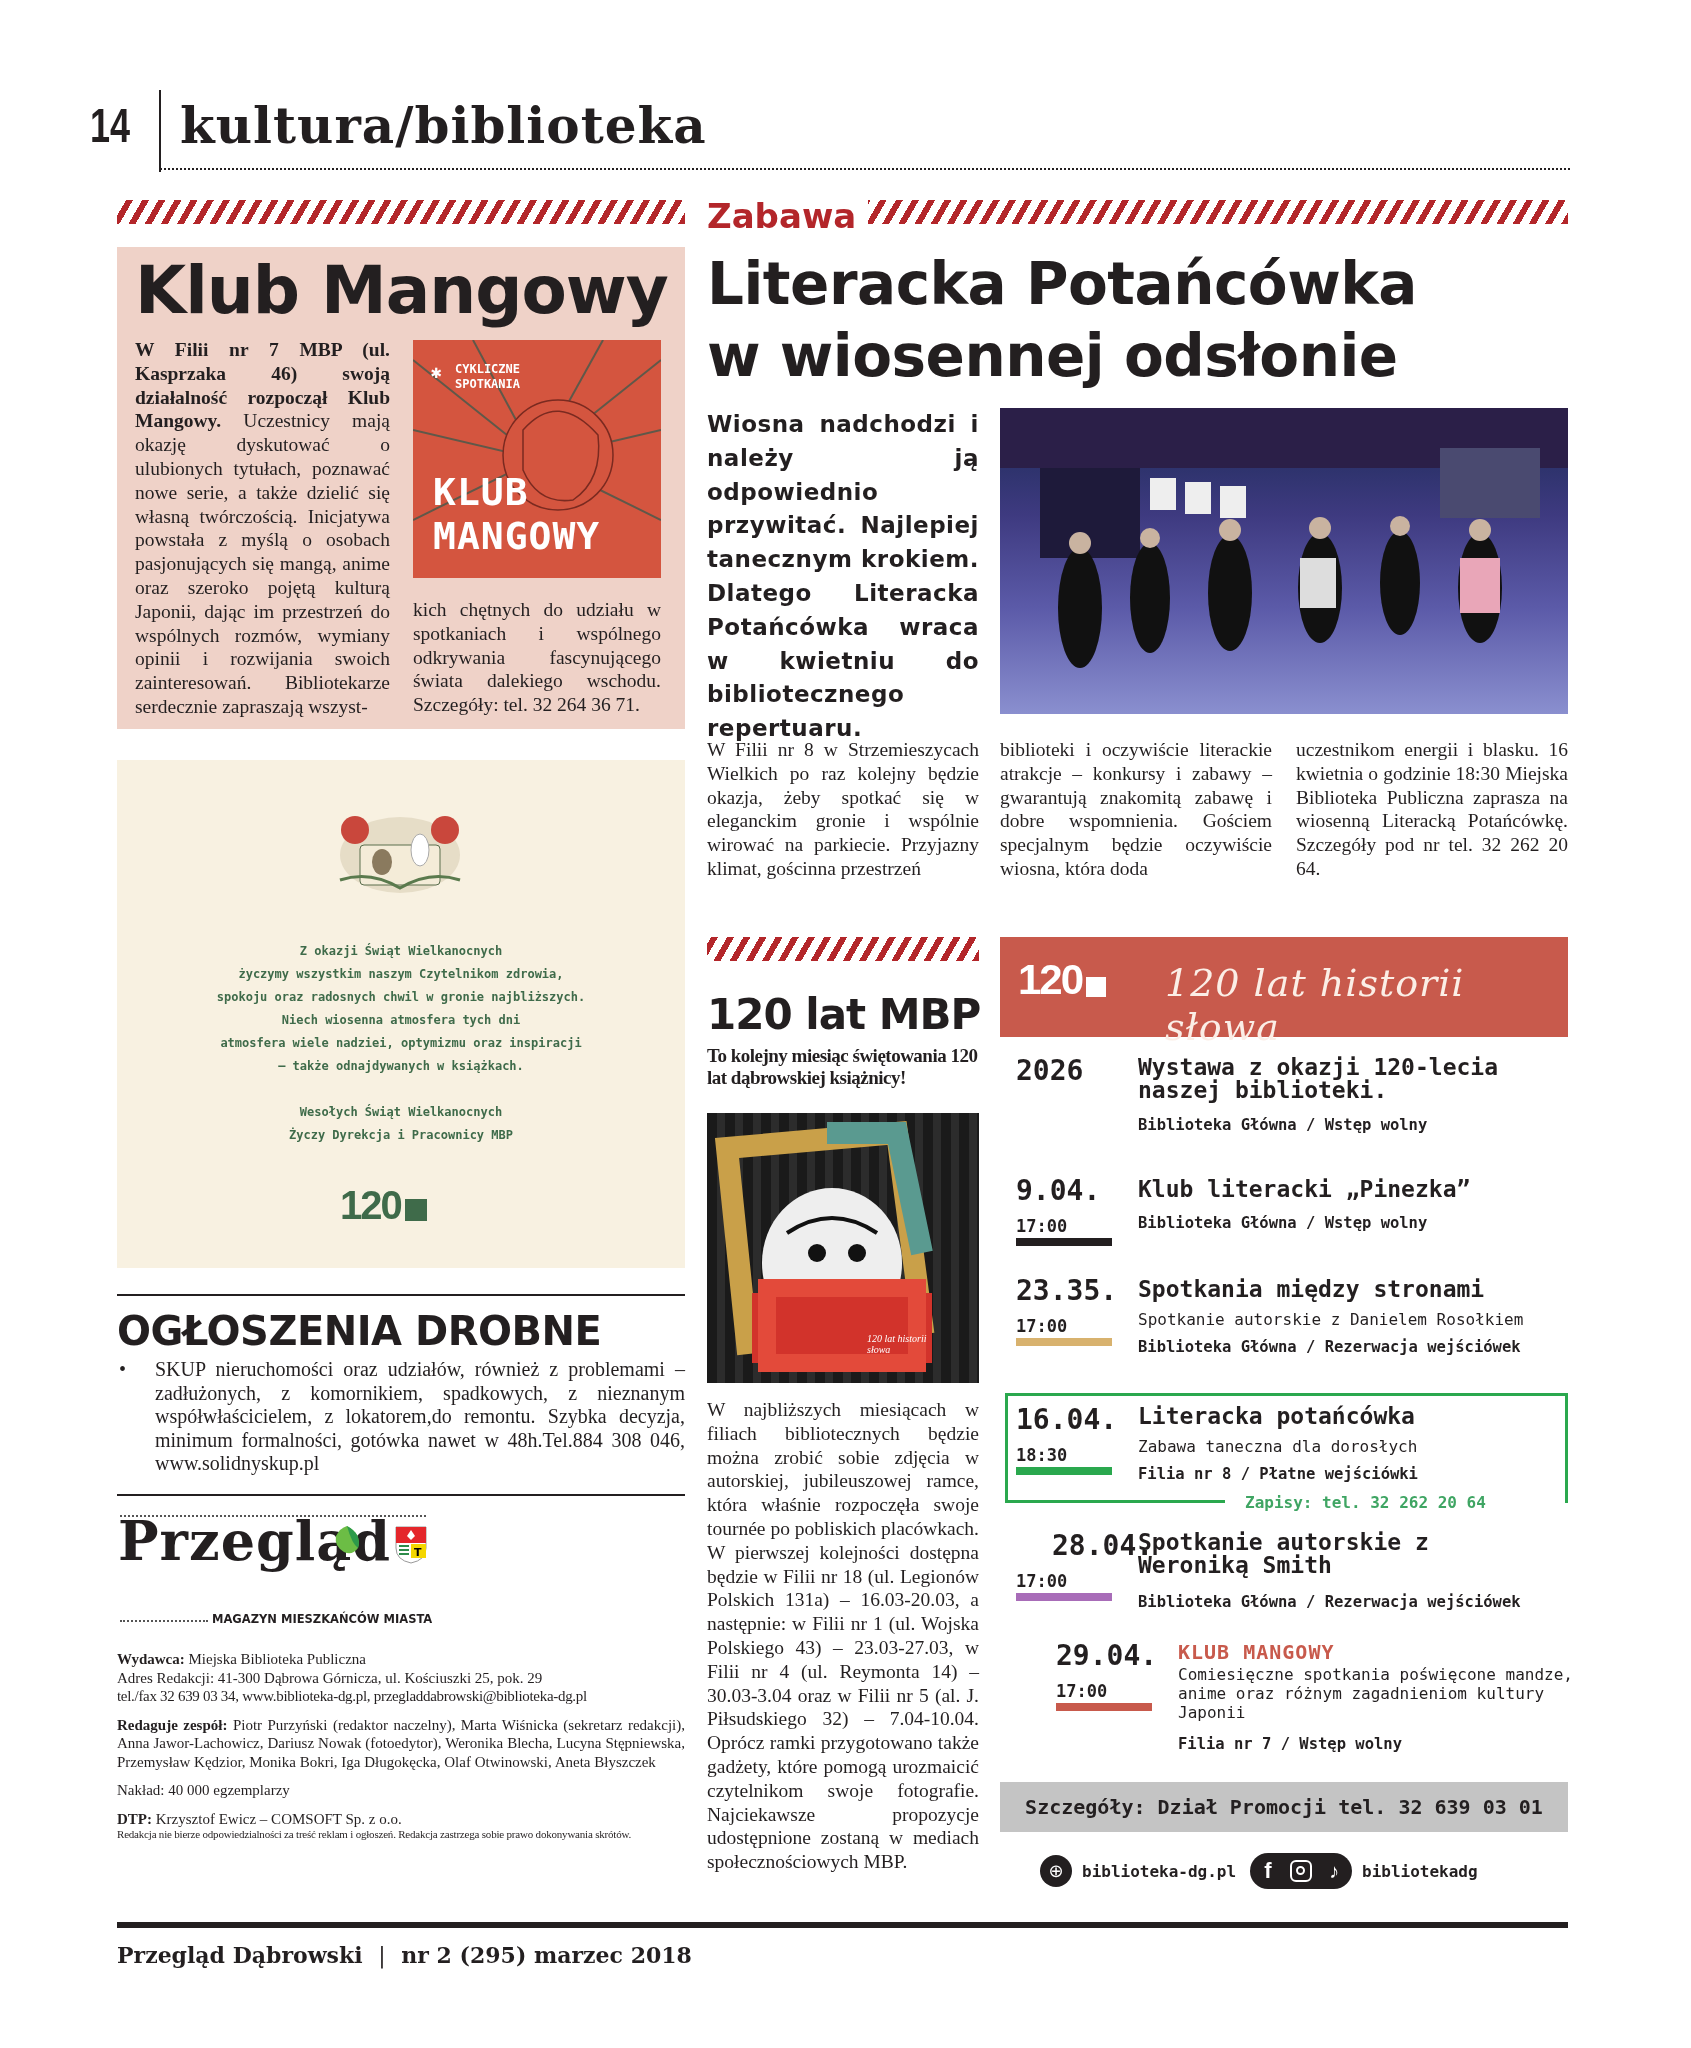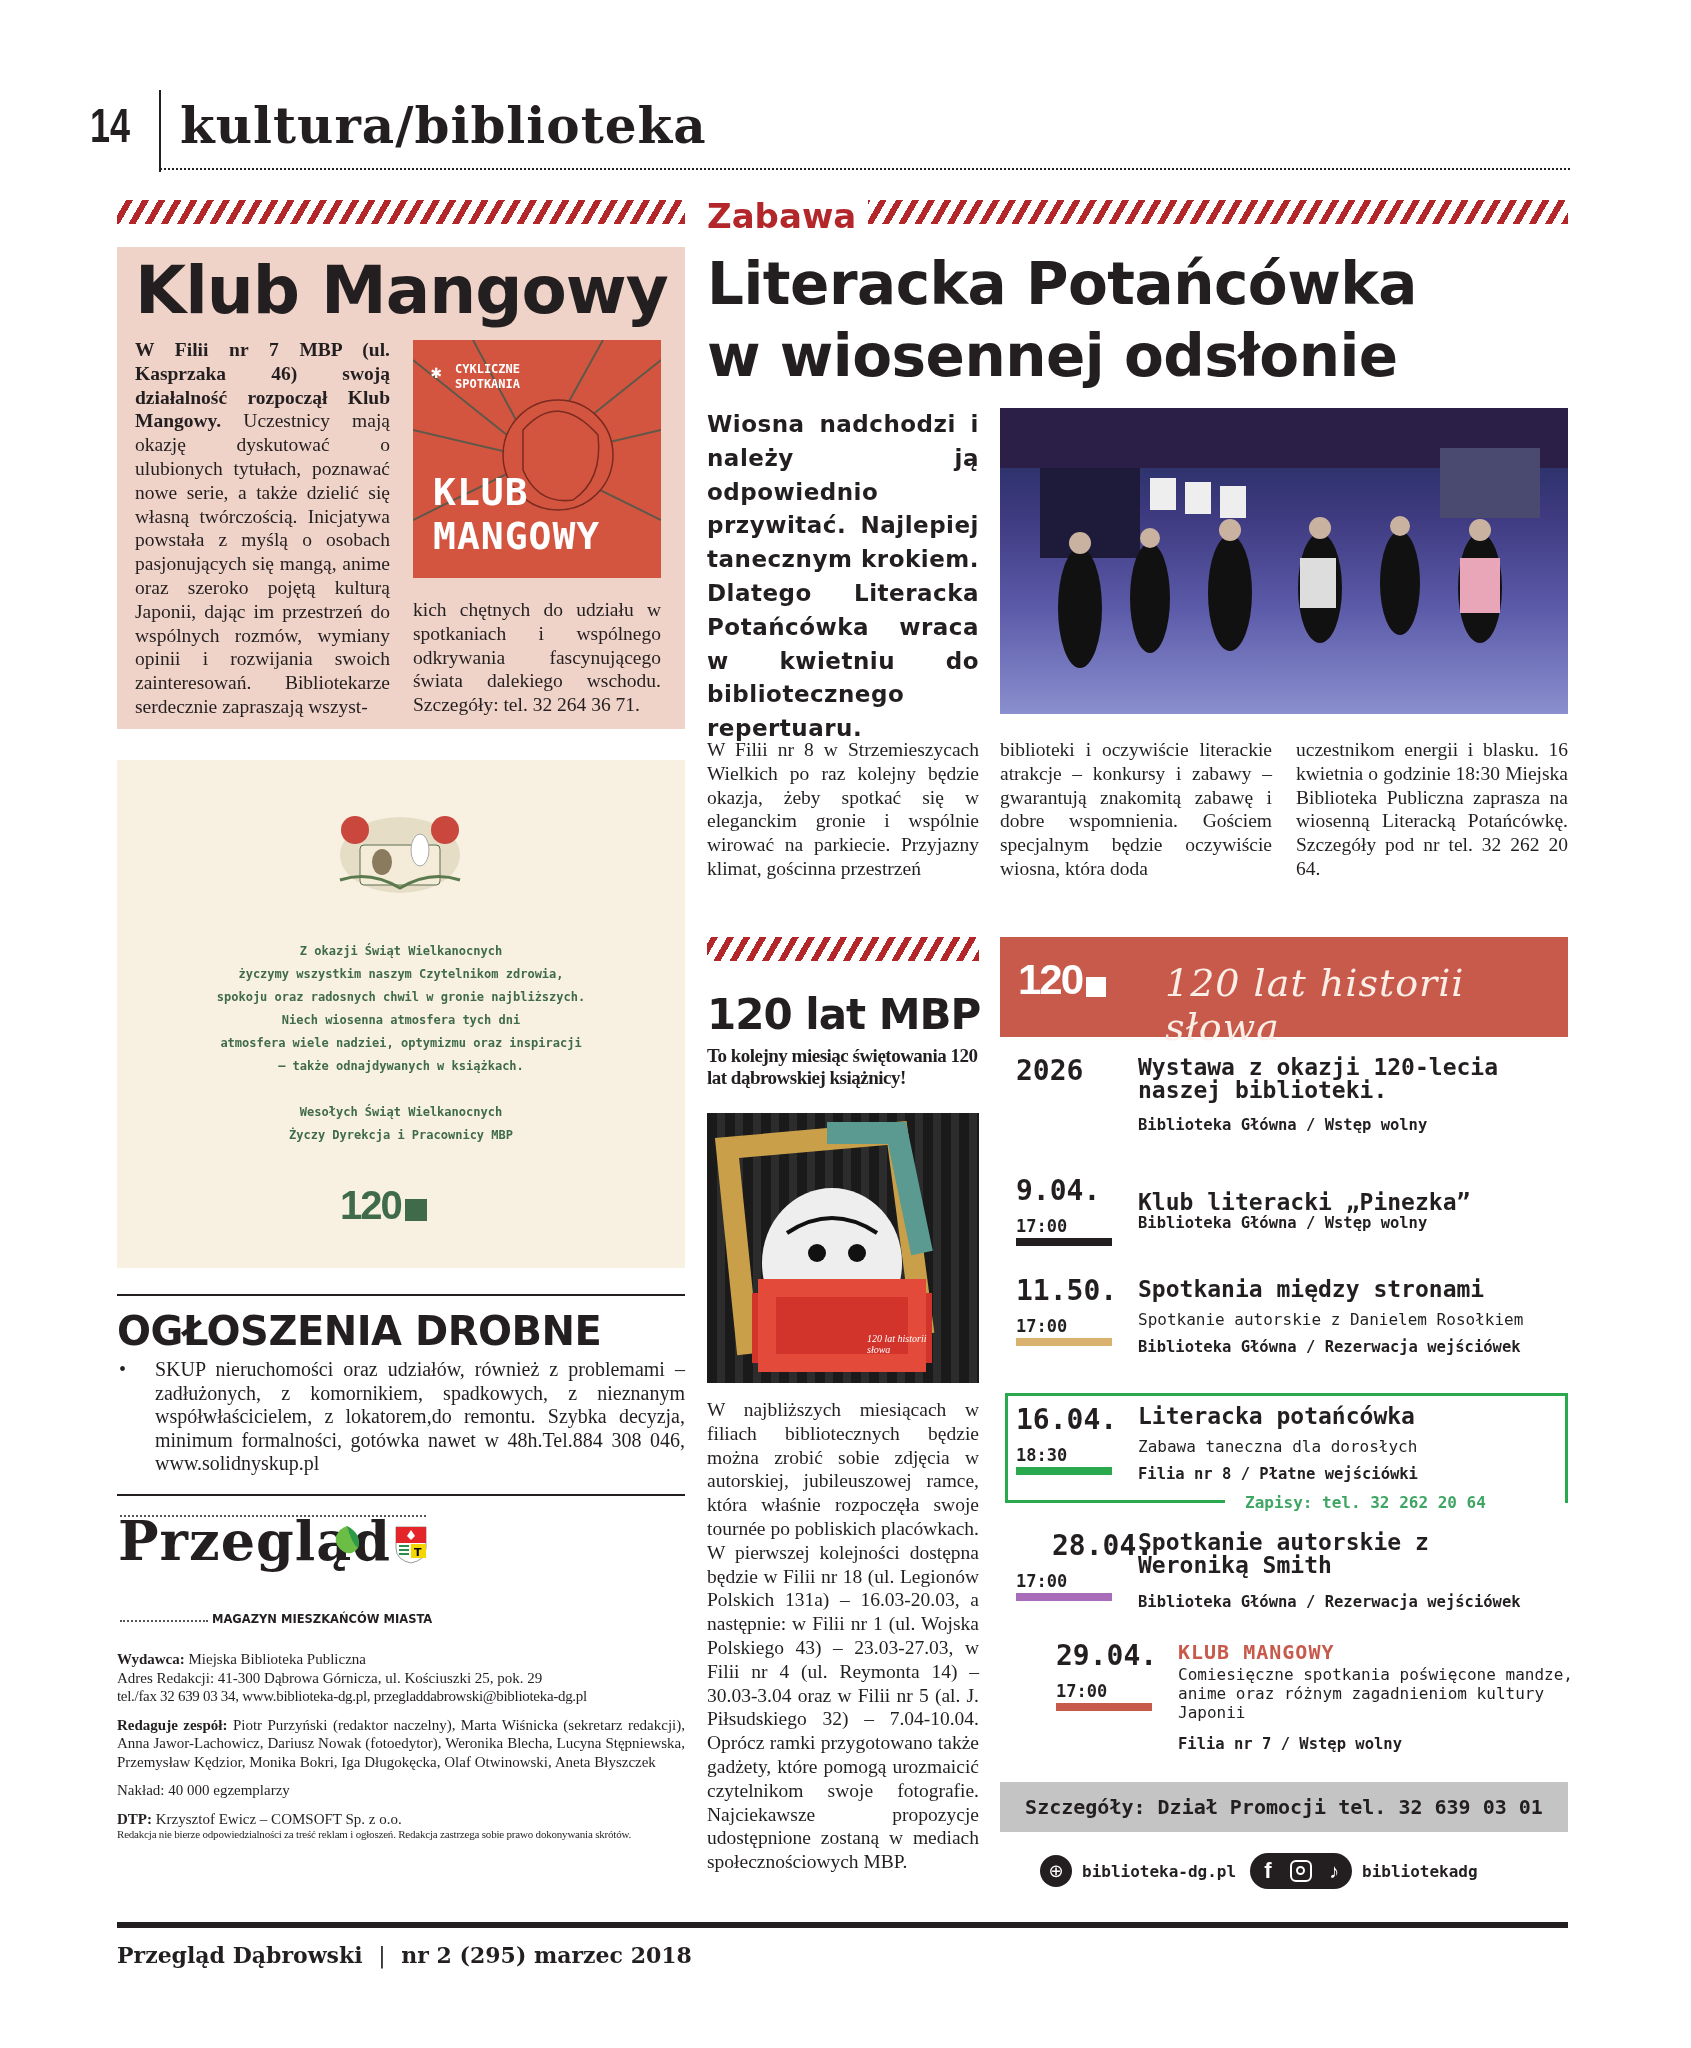--- a/index.html
+++ b/index.html
@@ -200,26 +200,26 @@
 <div class="abs" style="left:1000px;top:1050px;width:568px;height:100px;">
   <div class="abs ev-date" style="left:16px;top:4px;">2026</div>
   <div class="abs ev-title" style="left:138px;top:6px;width:420px;">Wystawa z okazji 120-lecia naszej biblioteki.</div>
   <div class="abs ev-loc" style="left:138px;top:66px;">Biblioteka Główna / Wstęp wolny</div>
 </div>
 
 <div class="abs" style="left:1000px;top:1170px;width:568px;height:75px;">
   <div class="abs ev-date" style="left:16px;top:4px;">9.04.</div>
   <div class="abs ev-time" style="left:16px;top:46px;">17:00</div>
   <div class="abs ev-bar" style="left:16px;top:68px;background:#231f20;"></div>
-  <div class="abs ev-title" style="left:138px;top:21px;text-align:right;">Klub literacki „Pinezka”</div>
+  <div class="abs ev-title" style="left:138px;top:8px;text-align:right;">Klub literacki „Pinezka”</div>
   <div class="abs ev-loc" style="left:138px;top:44px;">Biblioteka Główna / Wstęp wolny</div>
 </div>
 
 <div class="abs" style="left:1000px;top:1270px;width:568px;height:90px;">
-  <div class="abs ev-date" style="left:16px;top:4px;">11.50.</div>
+  <div class="abs ev-date" style="left:16px;top:4px;">23.35.</div>
   <div class="abs ev-time" style="left:16px;top:46px;">17:00</div>
   <div class="abs ev-bar" style="left:16px;top:68px;background:#d8b26e;"></div>
   <div class="abs ev-title" style="left:138px;top:8px;">Spotkania między stronami</div>
   <div class="abs ev-sub" style="left:138px;top:40px;">Spotkanie autorskie z Danielem Rosołkiem</div>
   <div class="abs ev-loc" style="left:138px;top:68px;">Biblioteka Główna / Rezerwacja wejściówek</div>
 </div>
 
 <div class="abs" style="left:1005px;top:1393px;width:563px;height:110px;border:3px solid #2aa84e;border-bottom:none;">
   <div class="abs" style="left:-3px;bottom:0;width:220px;height:3px;background:#2aa84e;"></div>
 </div>

